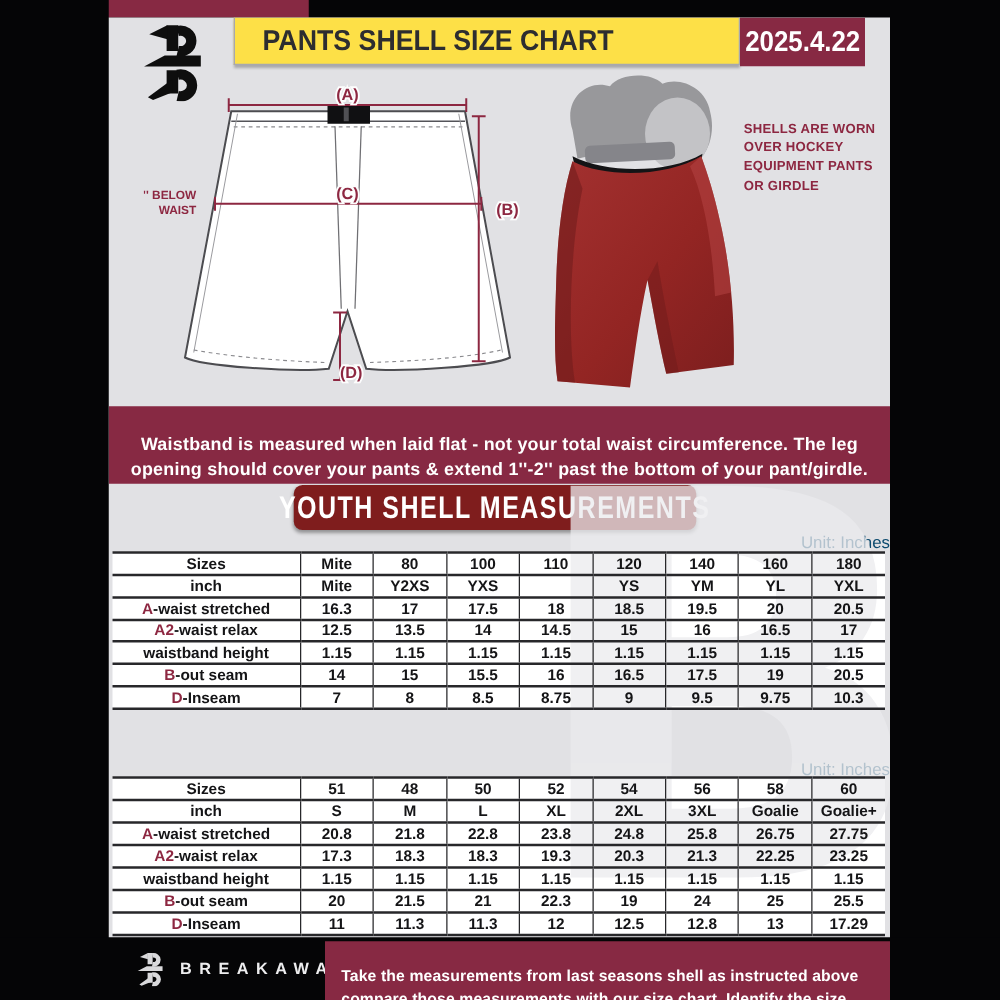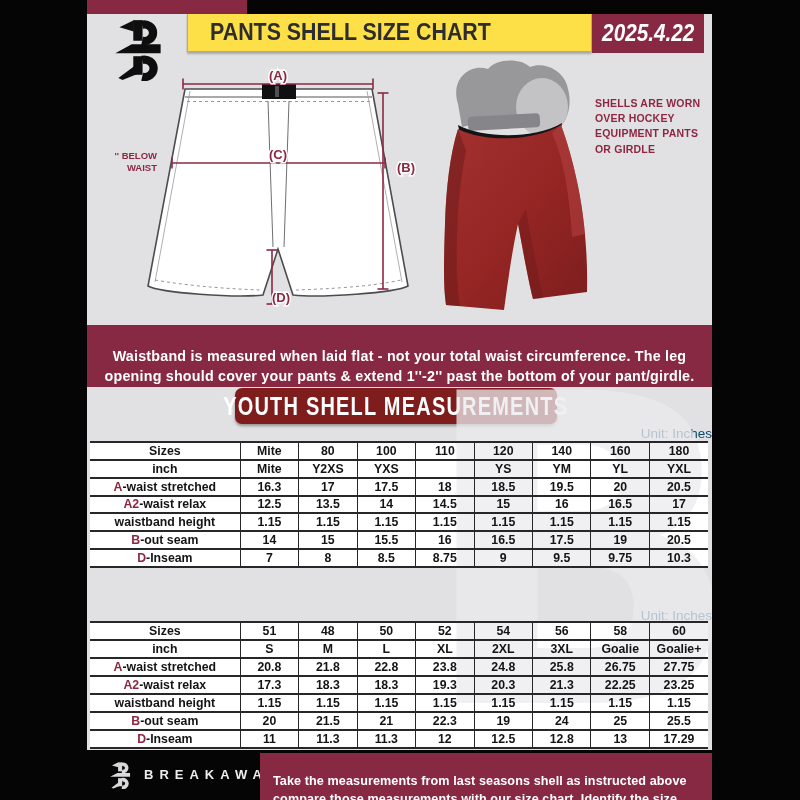--- a/index.html
+++ b/index.html
@@ -10,22 +10,22 @@
   
   .content{position:absolute;left:87px;top:14px;width:625px;height:736px;background:#e1e1e4;overflow:hidden;}
 
   
   .logo{position:absolute;left:20px;top:3px;width:66px;height:64px;}
   .title-bar{position:absolute;left:100px;top:0;width:405px;height:38px;background:#fde047;
              border:1px solid #a8a8ae;border-top:none;box-sizing:border-box;display:flex;align-items:center;
              box-shadow:0 2px 2px rgba(0,0,0,0.25);}
   .title-bar .t{font-size:23px;font-weight:600;color:#2d2d30;margin-left:22px;white-space:nowrap;
                 transform:scaleX(.93);transform-origin:left center;}
-  .date-box{position:absolute;left:505px;top:0;width:112px;height:39px;background:#872943;
-            display:flex;align-items:center;justify-content:center;font-style:italic;}
+  .date-box{position:absolute;left:505px;top:0;width:100px;height:39px;background:#872943;
+            display:flex;align-items:center;justify-content:center;}
   .date-box .t{font-size:23px;font-weight:bold;color:#fff;white-space:nowrap;transform:scaleX(.9);}
 
   
   .diagram-svg{position:absolute;left:28px;top:50px;}
   .pants-svg{position:absolute;left:353px;top:45px;}
   .photo-note{position:absolute;left:508px;top:82px;width:130px;color:#8d2741;
               font-size:10.5px;font-weight:bold;line-height:1.45;letter-spacing:.2px;}
 
   
   .notice{position:absolute;left:0;top:311px;width:100%;height:62px;background:#872943;

